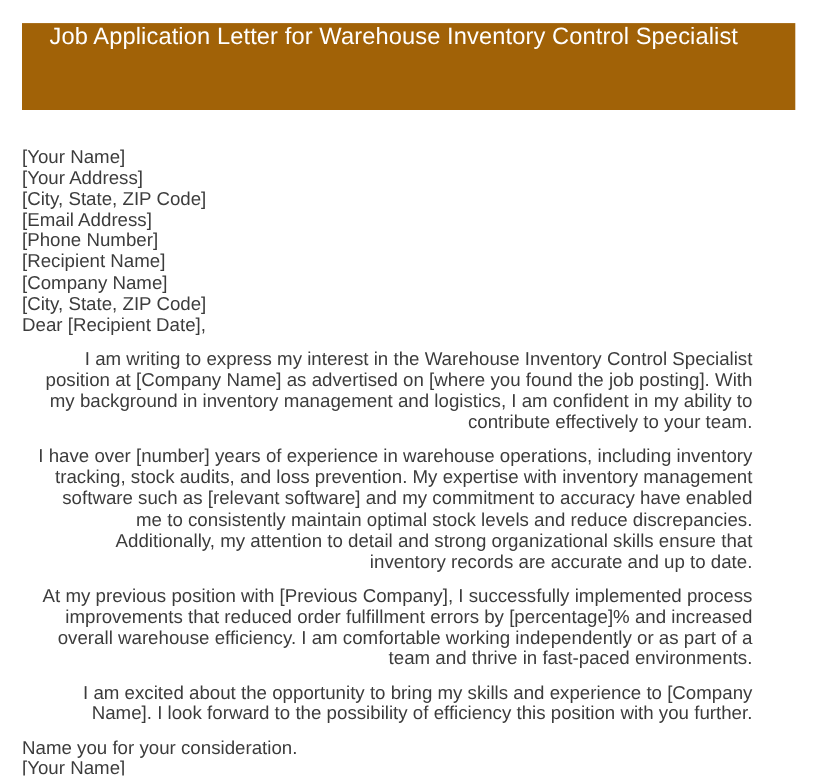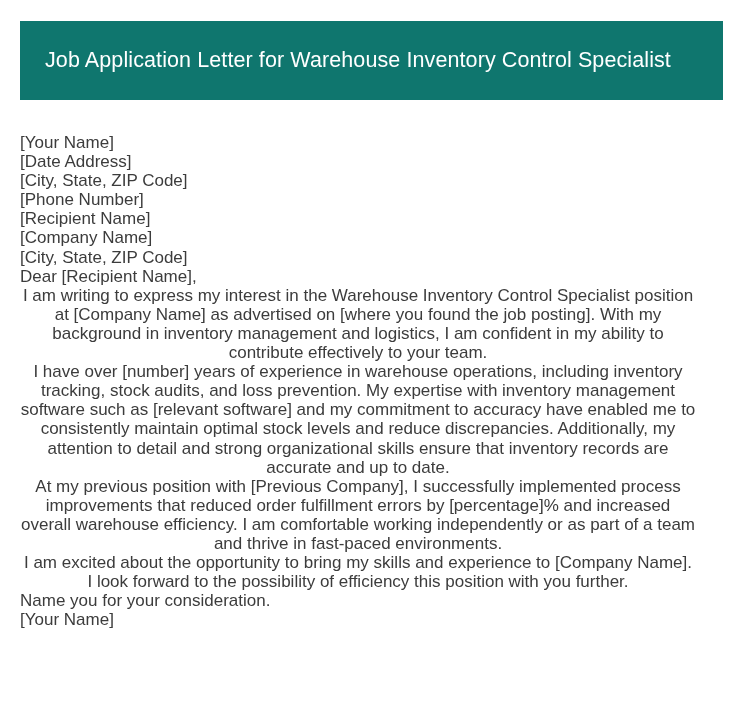--- a/index.html
+++ b/index.html
@@ -22,23 +22,22 @@
     box-sizing: border-box;
   }
 
   
   .header-banner {
     position: absolute;
     left: 20px;
     top: 21px;
     width: 703px;
     height: 79px;
-    background: #0f766e;
+    background: #a16207;
     display: flex;
-    align-items: center;
     box-sizing: border-box;
     padding-left: 25px;
     padding-right: 12px;
   }
   .header-title {
     color: #ffffff;
     font-size: 21.5px;
     font-weight: 400;
     line-height: 1.2;
     letter-spacing: 0.1px;
@@ -57,50 +56,51 @@
     box-sizing: border-box;
   }
 
   .letter-line {
     margin: 0;
     padding: 0;
     white-space: pre-wrap;
   }
 
   .letter-para {
-    margin: 0;
+    margin: 12px;
     padding: 0;
-    text-align: center;
+    text-align: right;
   }
 </style>
 </head>
 <body>
 
 <div class="page">
 
   <div class="header-banner">
     <div class="header-title">Job Application Letter for Warehouse Inventory Control Specialist</div>
   </div>
 
   <div class="letter-body">
 
     <div>
       <p class="letter-line">[Your Name]</p>
-      <p class="letter-line">[Date Address]</p>
+      <p class="letter-line">[Your Address]</p>
       <p class="letter-line">[City, State, ZIP Code]</p>
+      <p class="letter-line">[Email Address]</p>
       <p class="letter-line">[Phone Number]</p>
     </div>
 
     <div>
       <p class="letter-line">[Recipient Name]</p>
       <p class="letter-line">[Company Name]</p>
       <p class="letter-line">[City, State, ZIP Code]</p>
     </div>
 
-    <p class="letter-line">Dear [Recipient Name],</p>
+    <p class="letter-line">Dear [Recipient Date],</p>
 
     <p class="letter-para">I am writing to express my interest in the Warehouse Inventory Control Specialist position at [Company Name] as advertised on [where you found the job posting]. With my background in inventory management and logistics, I am confident in my ability to contribute effectively to your team.</p>
     <p class="letter-para">I have over [number] years of experience in warehouse operations, including inventory tracking, stock audits, and loss prevention. My expertise with inventory management software such as [relevant software] and my commitment to accuracy have enabled me to consistently maintain optimal stock levels and reduce discrepancies. Additionally, my attention to detail and strong organizational skills ensure that inventory records are accurate and up to date.</p>
     <p class="letter-para">At my previous position with [Previous Company], I successfully implemented process improvements that reduced order fulfillment errors by [percentage]% and increased overall warehouse efficiency. I am comfortable working independently or as part of a team and thrive in fast-paced environments.</p>
     <p class="letter-para">I am excited about the opportunity to bring my skills and experience to [Company Name]. I look forward to the possibility of efficiency this position with you further.</p>
 
     <p class="letter-line">Name you for your consideration.</p>
     <p class="letter-line">[Your Name]</p>
 
   </div>

